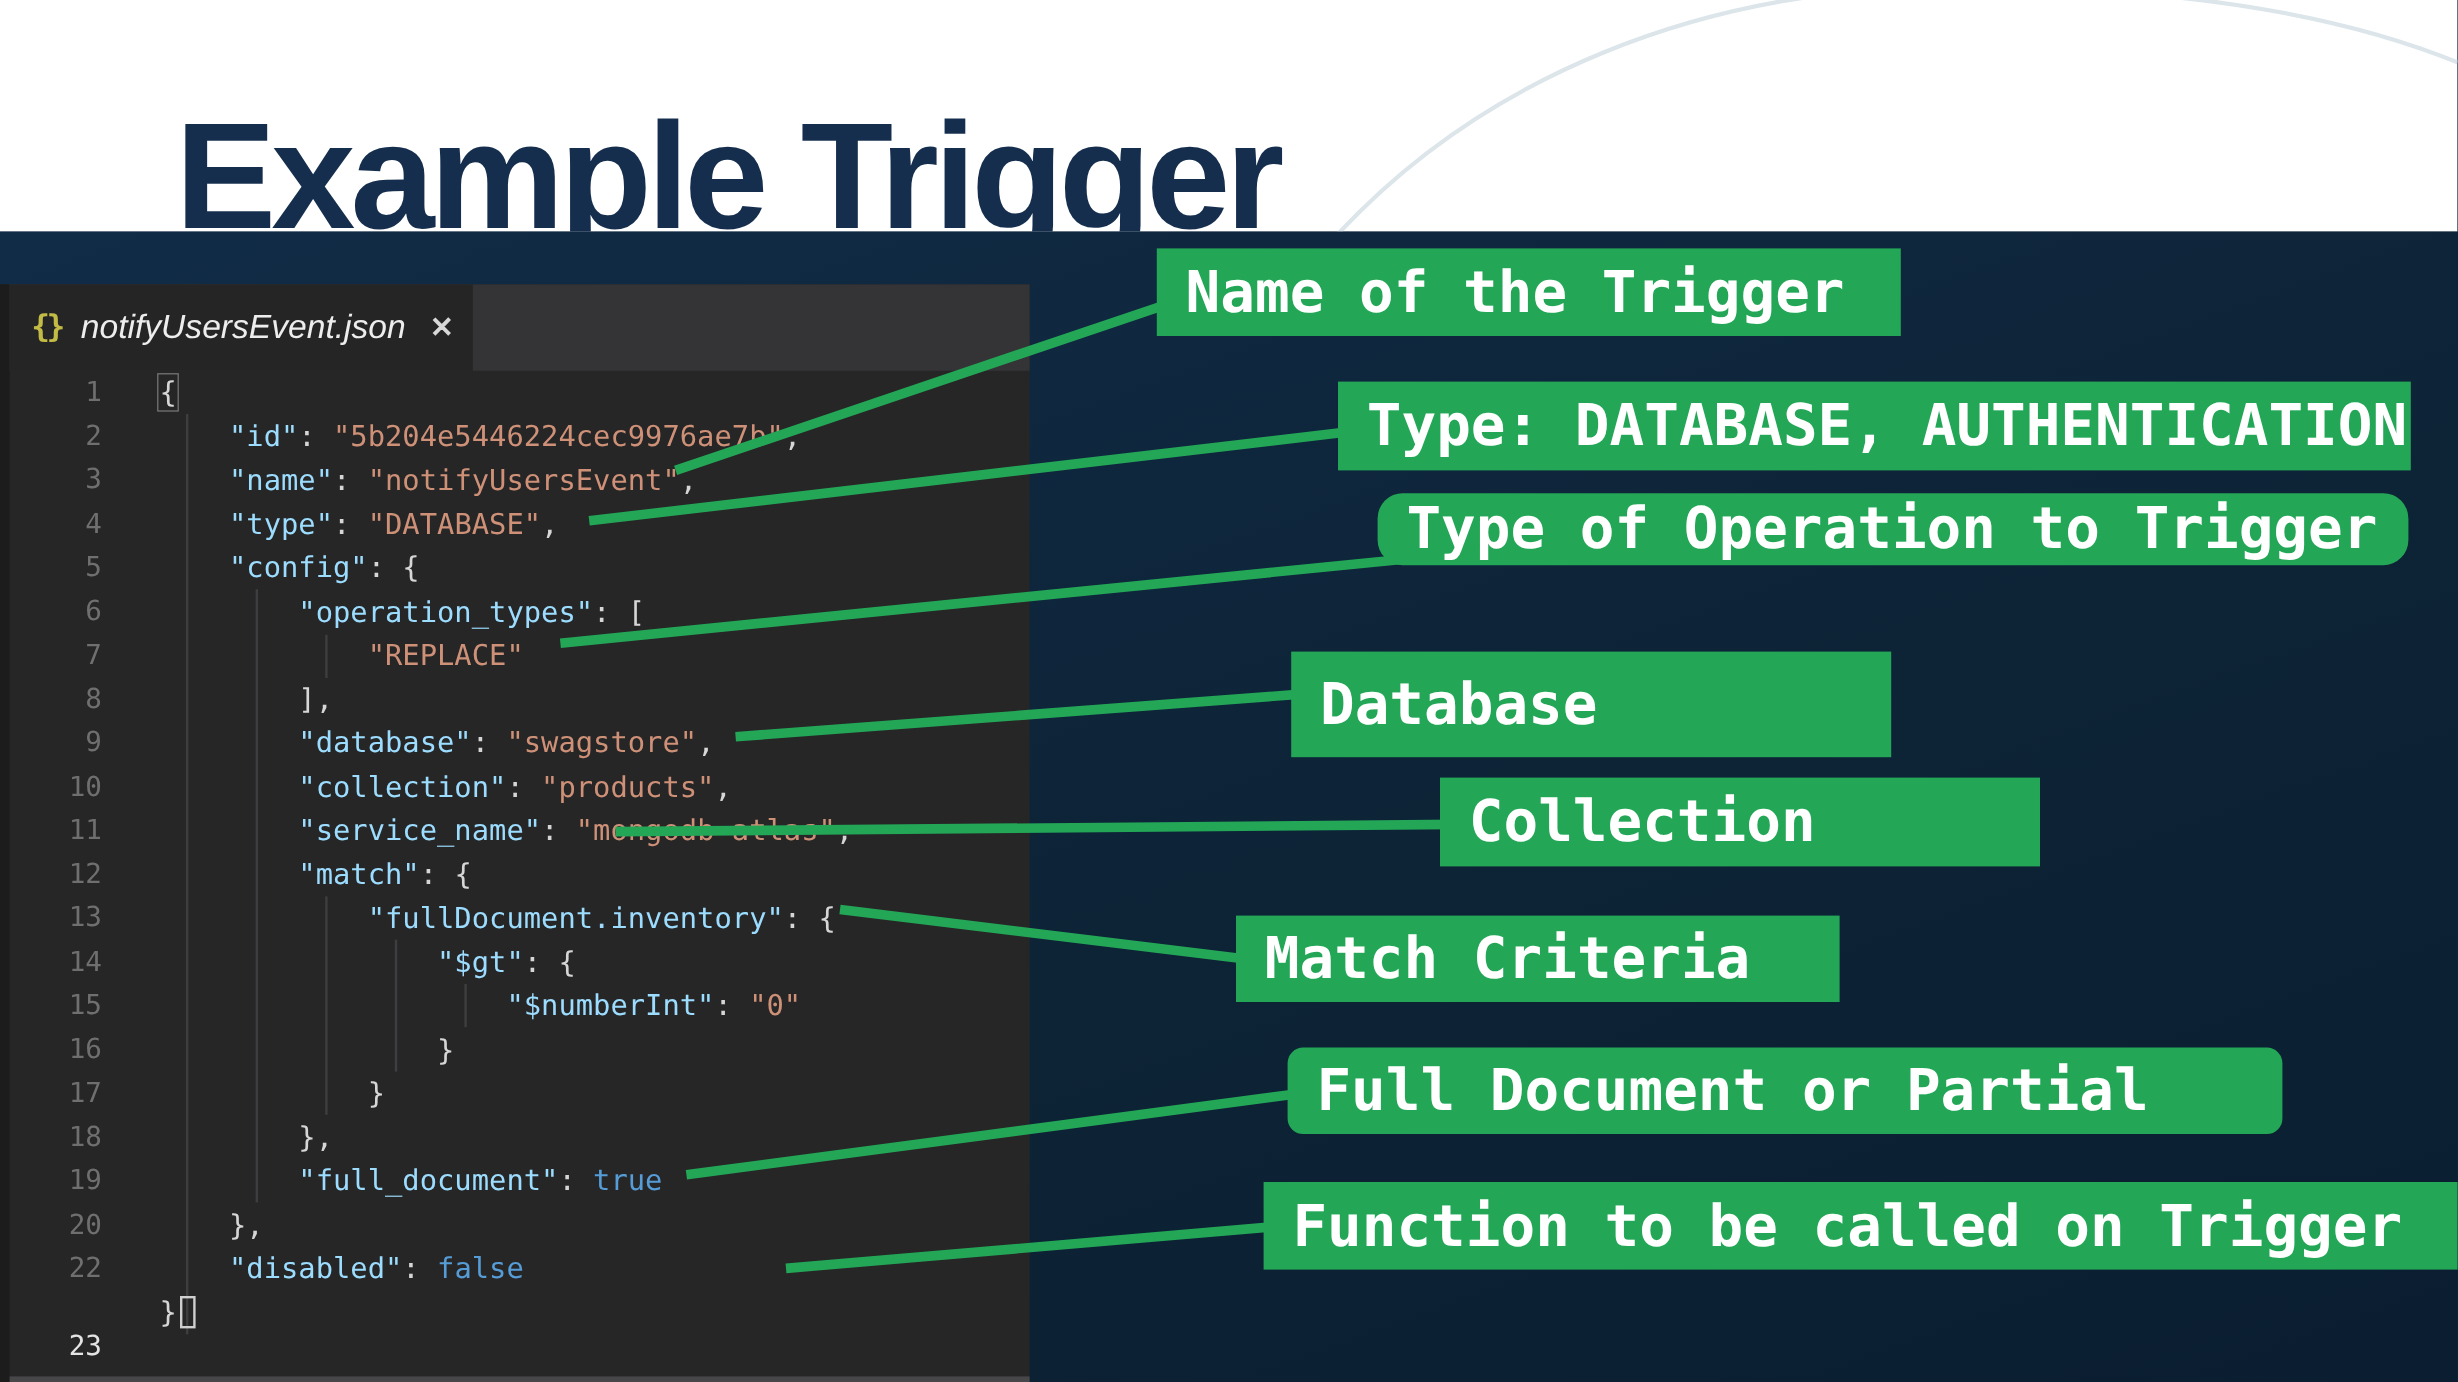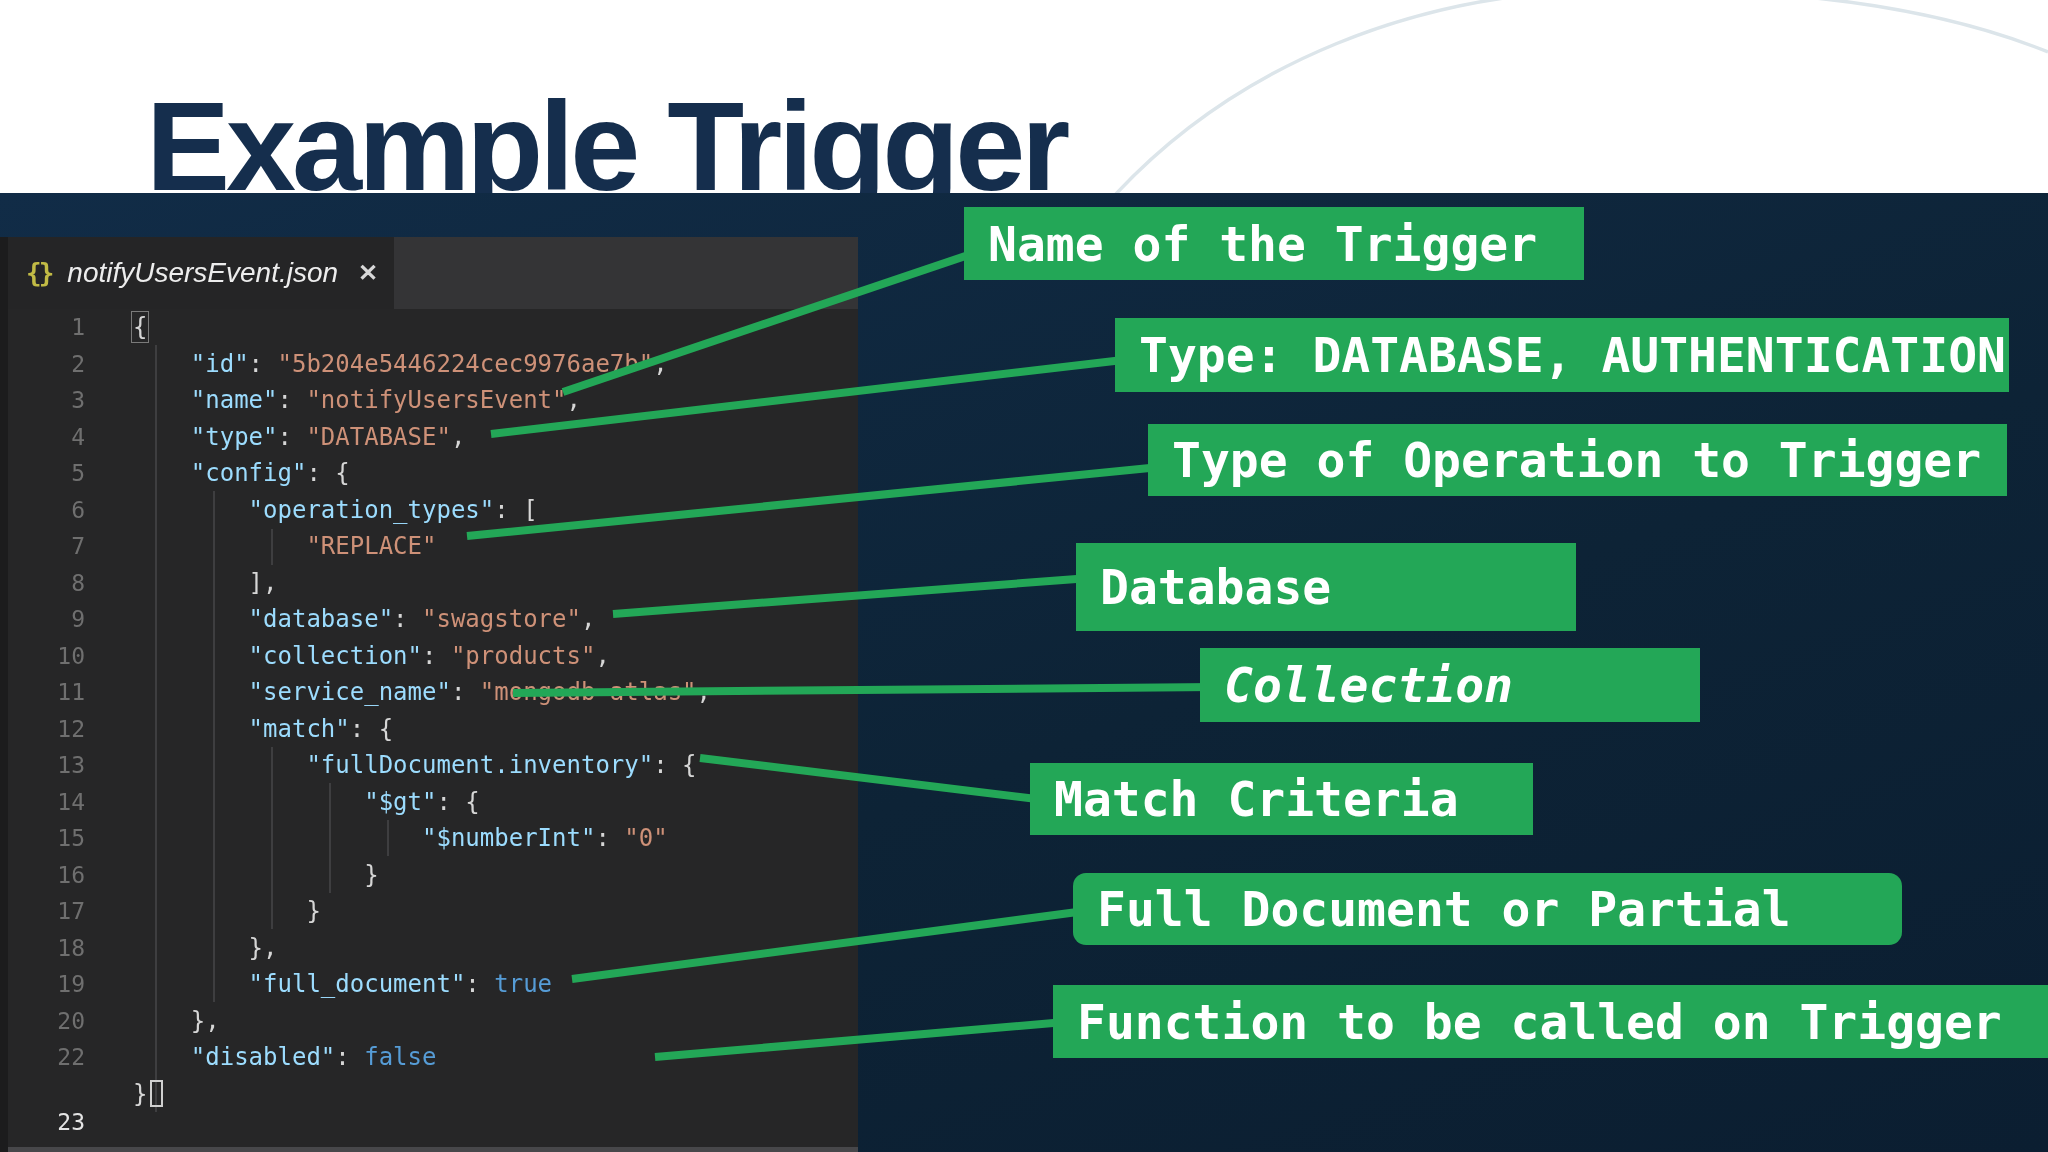--- a/index.html
+++ b/index.html
@@ -129,19 +129,19 @@
     <line x1="613" y1="614" x2="1090" y2="578" stroke="#23A757" stroke-width="8"></line>
     <line x1="513" y1="693" x2="1215" y2="687" stroke="#23A757" stroke-width="8"></line>
     <line x1="700" y1="758" x2="1045" y2="800" stroke="#23A757" stroke-width="8"></line>
     <line x1="572" y1="979" x2="1085" y2="911" stroke="#23A757" stroke-width="8"></line>
     <line x1="655" y1="1057" x2="1065" y2="1022" stroke="#23A757" stroke-width="8"></line>
   </svg>
 
 <div id="callouts">
     <div class="callout" style="left: 964px; top: 207px; width: 620px; height: 73px;">Name of the Trigger</div>
     <div class="callout" style="left: 1115px; top: 318px; width: 894px; height: 74px;">Type: DATABASE, AUTHENTICATION</div>
-    <div class="callout" style="left: 1148px; top: 424px; width: 859px; height: 72px;">Type of Operation to Trigger</div>
+    <div class="callout" style="left: 1148px; top: 411px; width: 859px; height: 60px; border-radius: 21px;">Type of Operation to Trigger</div>
     <div class="callout" style="left: 1076px; top: 543px; width: 500px; height: 88px;">Database</div>
-    <div class="callout" style="left: 1200px; top: 648px; width: 500px; height: 74px; font-style: italic;">Collection</div>
+    <div class="callout" style="left: 1200px; top: 648px; width: 500px; height: 74px;">Collection</div>
     <div class="callout" style="left: 1030px; top: 763px; width: 503px; height: 72px;">Match Criteria</div>
     <div class="callout" style="left: 1073px; top: 873px; width: 829px; height: 72px; border-radius: 13px;">Full Document or Partial</div>
     <div class="callout" style="left: 1053px; top: 985px; width: 1094px; height: 73px;">Function to be called on Trigger</div>
   </div>
 
 </body></html>

